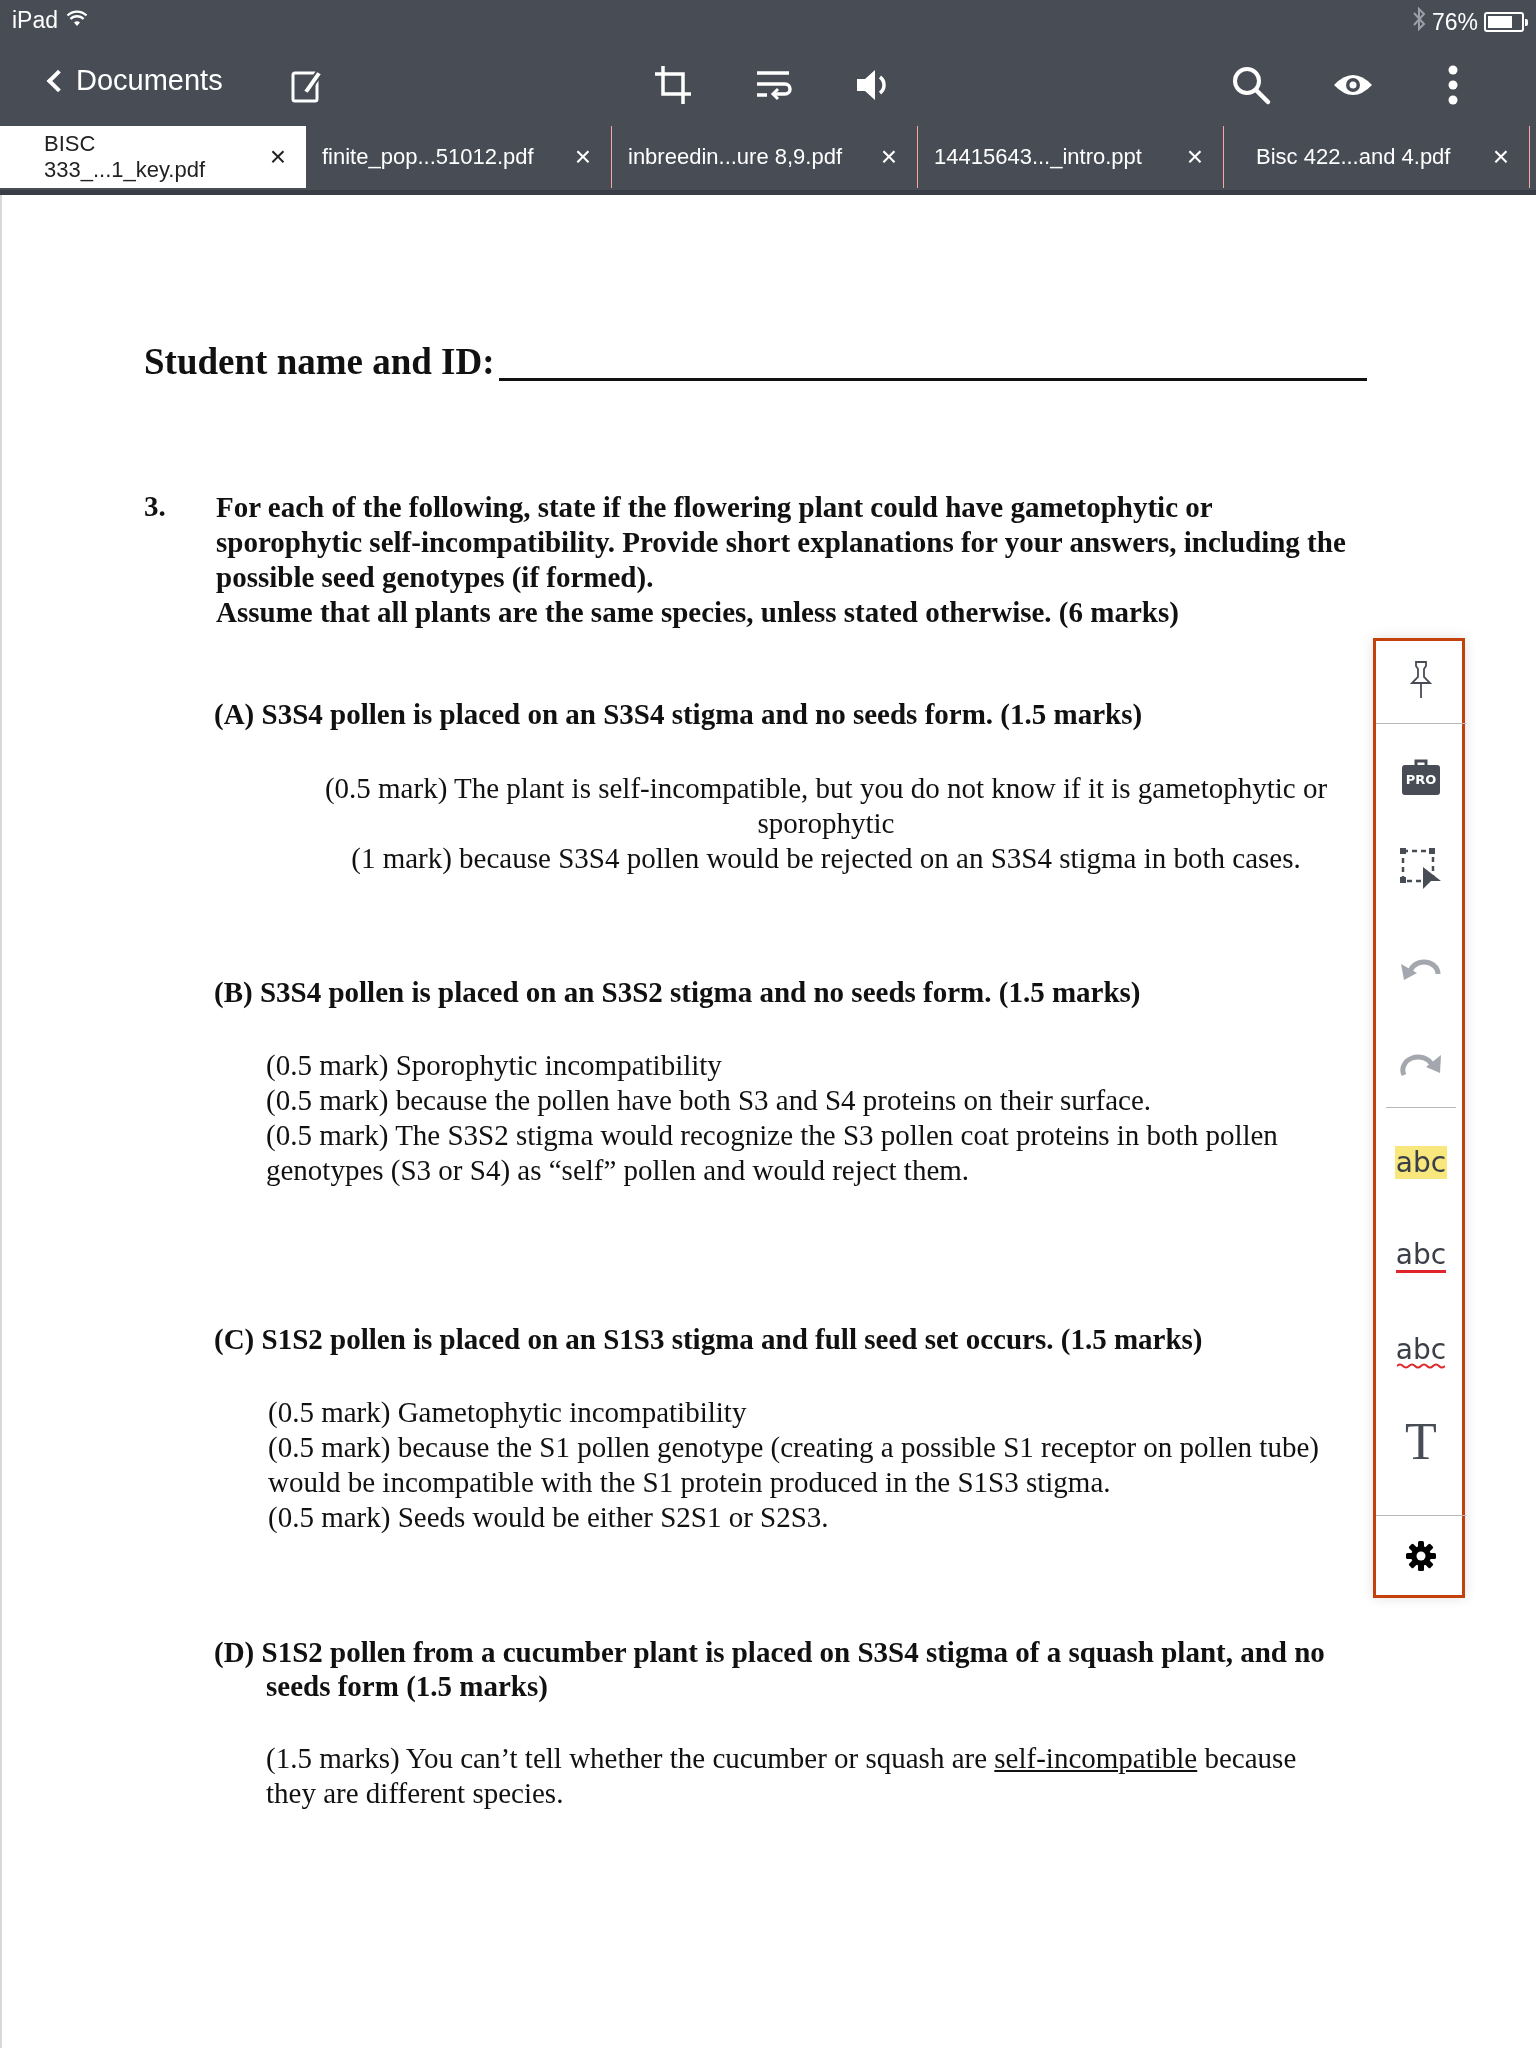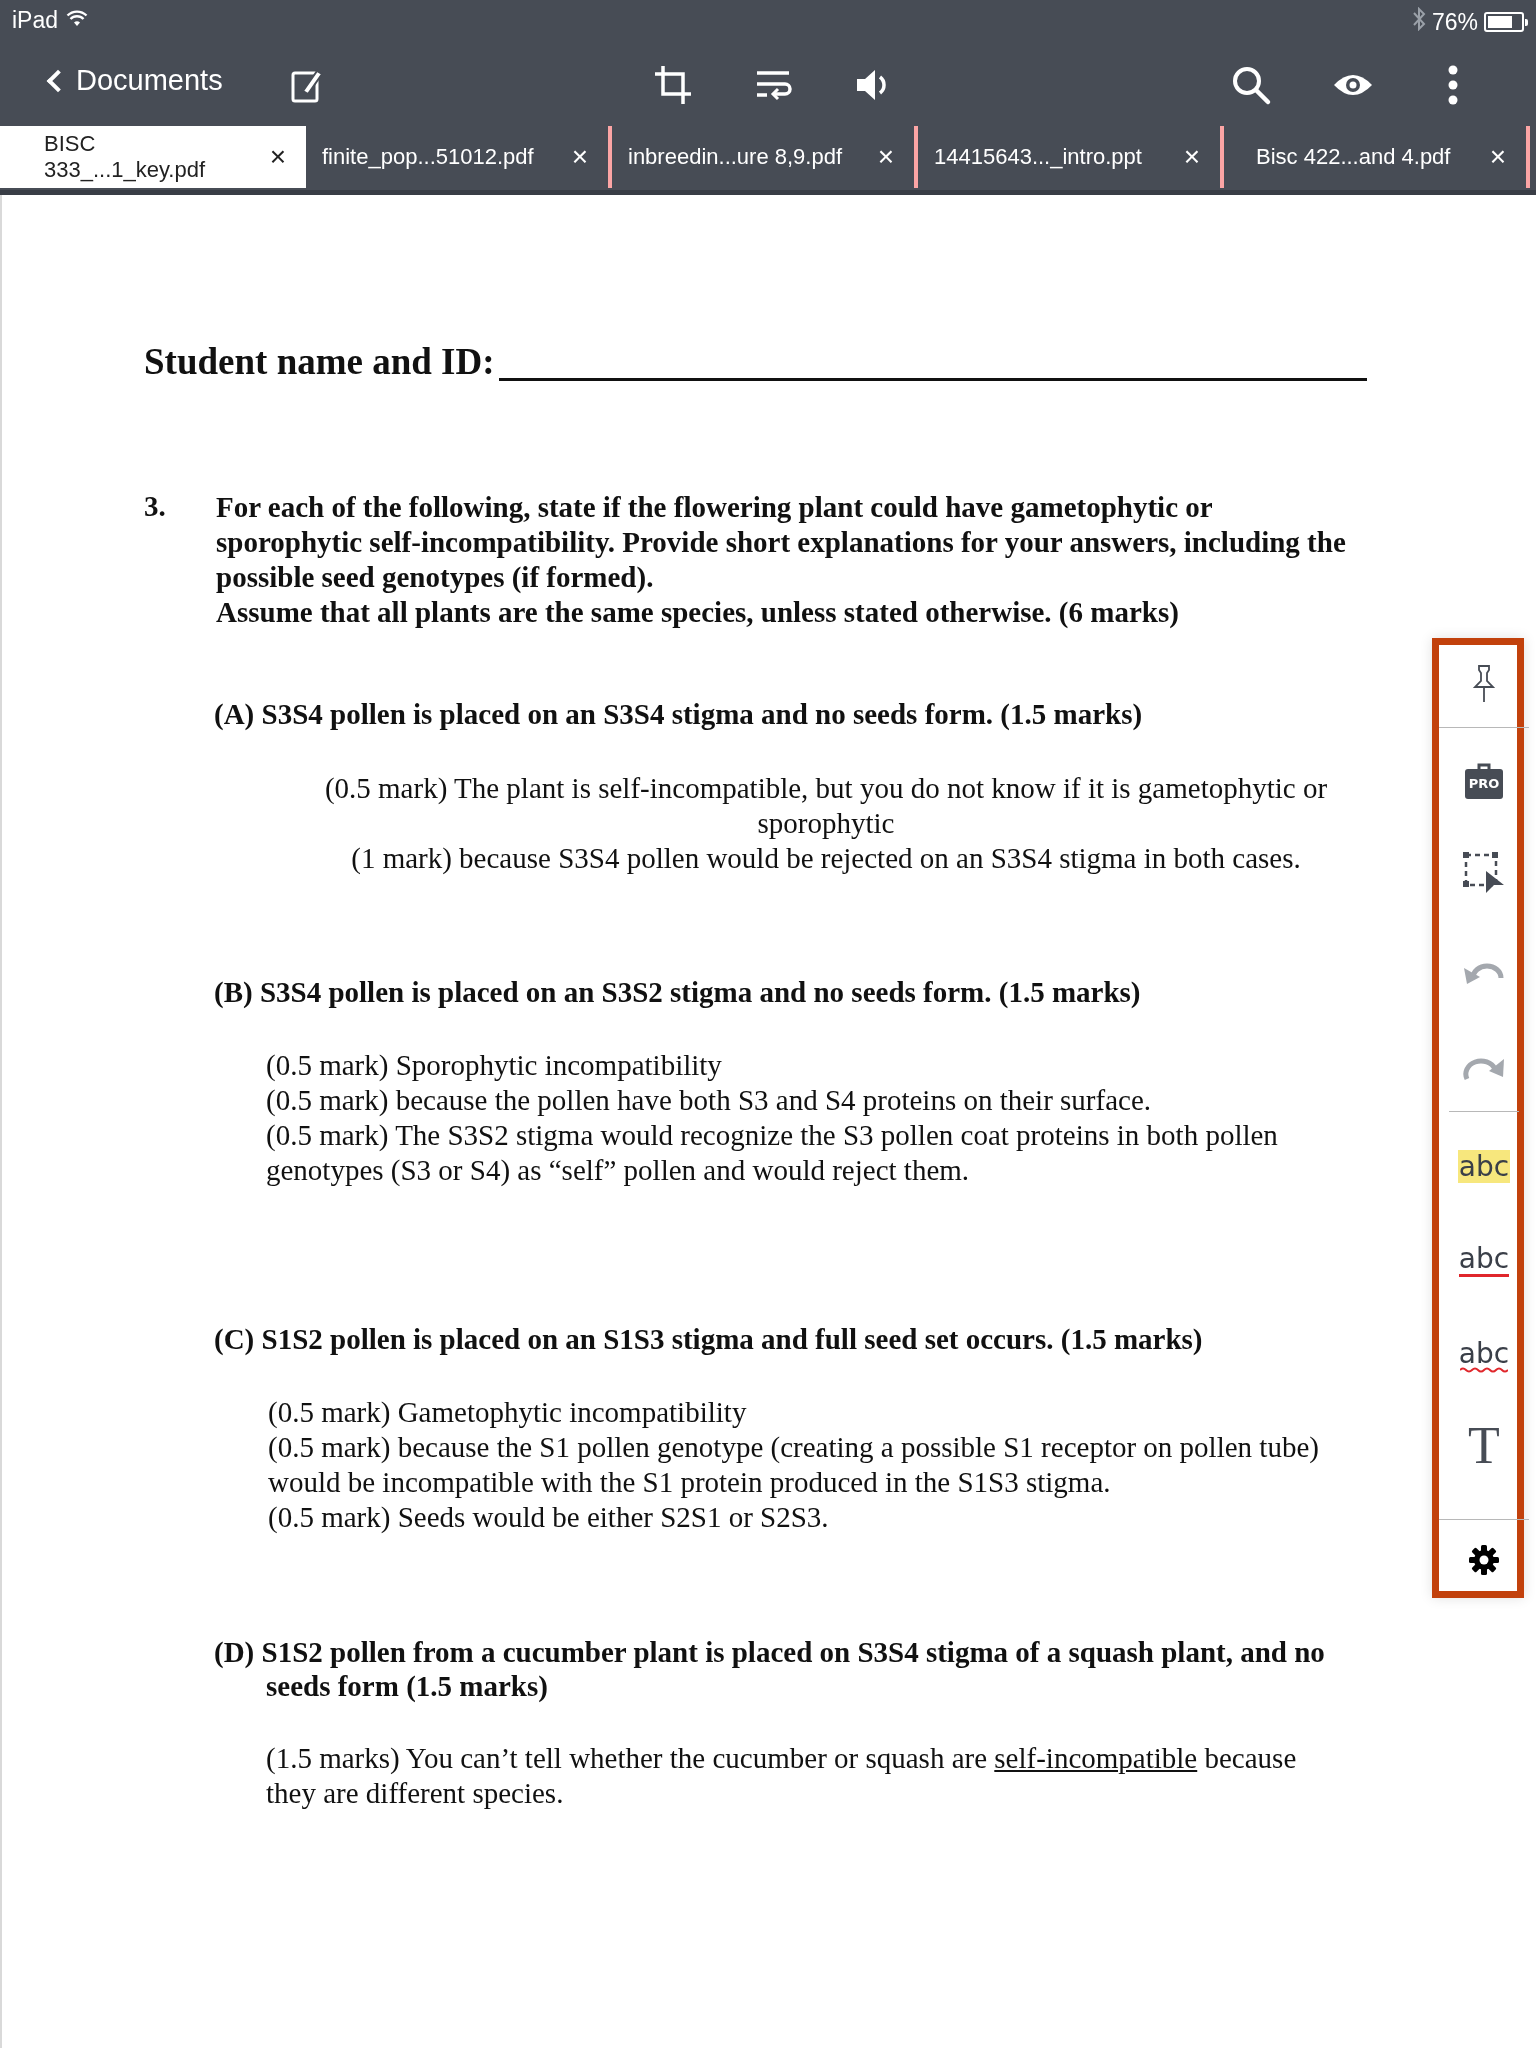--- a/index.html
+++ b/index.html
@@ -17,39 +17,39 @@
   .battery .fill { height: 100%; background: #fff; }
 
   
   .toolbar { position: absolute; left: 0; top: 44px; width: 1536px; height: 82px; background: #474c55; color: #fff; }
   .back-btn { position: absolute; left: 50px; top: 20px; display: flex; align-items: center; gap: 10px; font-size: 29px; cursor: pointer; }
   .chev { width: 16px; height: 16px; border-left: 4px solid #fff; border-bottom: 4px solid #fff; transform: rotate(45deg); margin-top: 1px; }
   .tb-icon { position: absolute; top: 18px; width: 46px; height: 46px; display: flex; align-items: center; justify-content: center; cursor: pointer; }
 
   
   .tabs { position: absolute; left: 0; top: 126px; width: 1536px; height: 64px; background: #474c55; display: flex; }
-  .tab { height: 62px; display: flex; align-items: center; justify-content: space-between; padding: 0 20px 0 16px; color: #fff; font-size: 22px; border-right: 4px solid #fca5a5; cursor: pointer; }
+  .tab { height: 62px; display: flex; align-items: center; justify-content: space-between; padding: 0 20px 0 16px; color: #fff; font-size: 22px; border-right: 1px solid #fca5a5; cursor: pointer; }
   .tab.active { background: #fff; color: #222; border-right: none; }
   .tab .x { font-size: 28px; font-weight: 300; margin-left: 14px; }
   .tabs-underline { position: absolute; left: 0; top: 190px; width: 1536px; height: 5px; background: #393d46; }
 
   
   .page { position: absolute; left: 0; top: 195px; width: 1536px; height: 1853px; background: #fff; border-left: 2px solid #d9d9d9; }
   .doc { font-family: "Liberation Serif", serif; color: #111; position: absolute; }
   .student { left: 142px; top: 145px; font-size: 37px; font-weight: bold; display: flex; align-items: flex-end; }
   .student .line { width: 868px; height: 3px; background: #111; margin-left: 4px; margin-bottom: 2px; }
   .q3num { left: 142px; top: 295px; font-size: 29px; font-weight: bold; }
   .q3text { left: 214px; top: 295px; width: 1200px; font-size: 29px; font-weight: bold; line-height: 35px; }
   .part-head { left: 212px; font-size: 29px; font-weight: bold; line-height: 34px; width: 1180px; }
   .part-head .indent { padding-left: 52px; display: block; }
   .answer { left: 264px; font-size: 29px; line-height: 35px; width: 1120px; }
   .u { text-decoration: underline; margin-top: 6px; }
 
   
-  .palette { position: absolute; left: 1432px; top: 638px; width: 92px; height: 960px; background: #fff; border: 7px solid #c2410c; box-shadow: 0 0 12px rgba(0,0,0,0.12); }
+  .palette { position: absolute; left: 1373px; top: 638px; width: 92px; height: 960px; background: #fff; border: 3px solid #c2410c; box-shadow: 0 0 12px rgba(0,0,0,0.12); }
   .pal-item { position: absolute; left: 0; width: 90px; display: flex; align-items: center; justify-content: center; cursor: pointer; }
   .pal-div { position: absolute; left: 0; width: 90px; height: 1px; background: #b8b8b8; }
   .pal-div.short { left: 10px; width: 70px; }
   .abc { font-family: "DejaVu Sans", sans-serif; font-size: 28px; color: #3a3f48; }
   .abc.hl { background: #f7e77d; padding: 0 1px; }
   .abc.strike-u { border-bottom: 3px solid #e0262b; line-height: 30px; }
   .abc.squiggle { position: relative; line-height: 30px; }
   .T { font-family: "Liberation Serif", serif; font-size: 52px; color: #474c55; }
 </style>
 </head>

